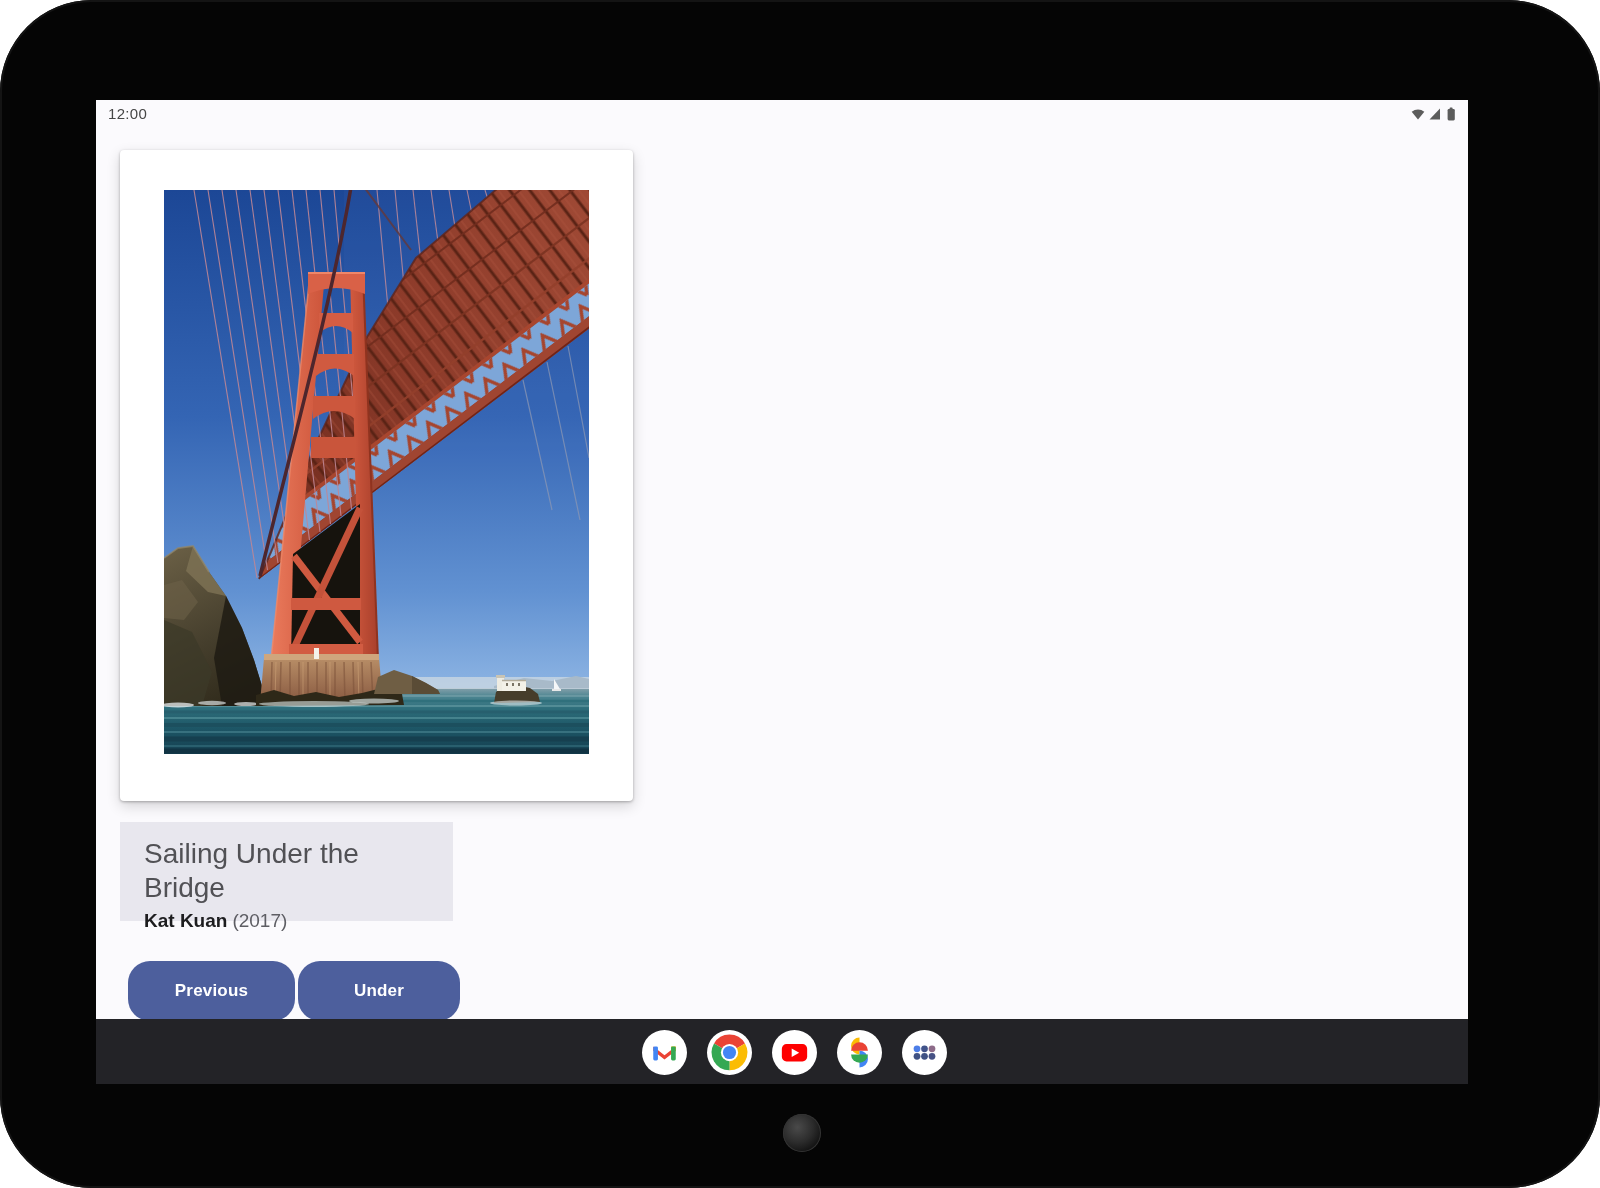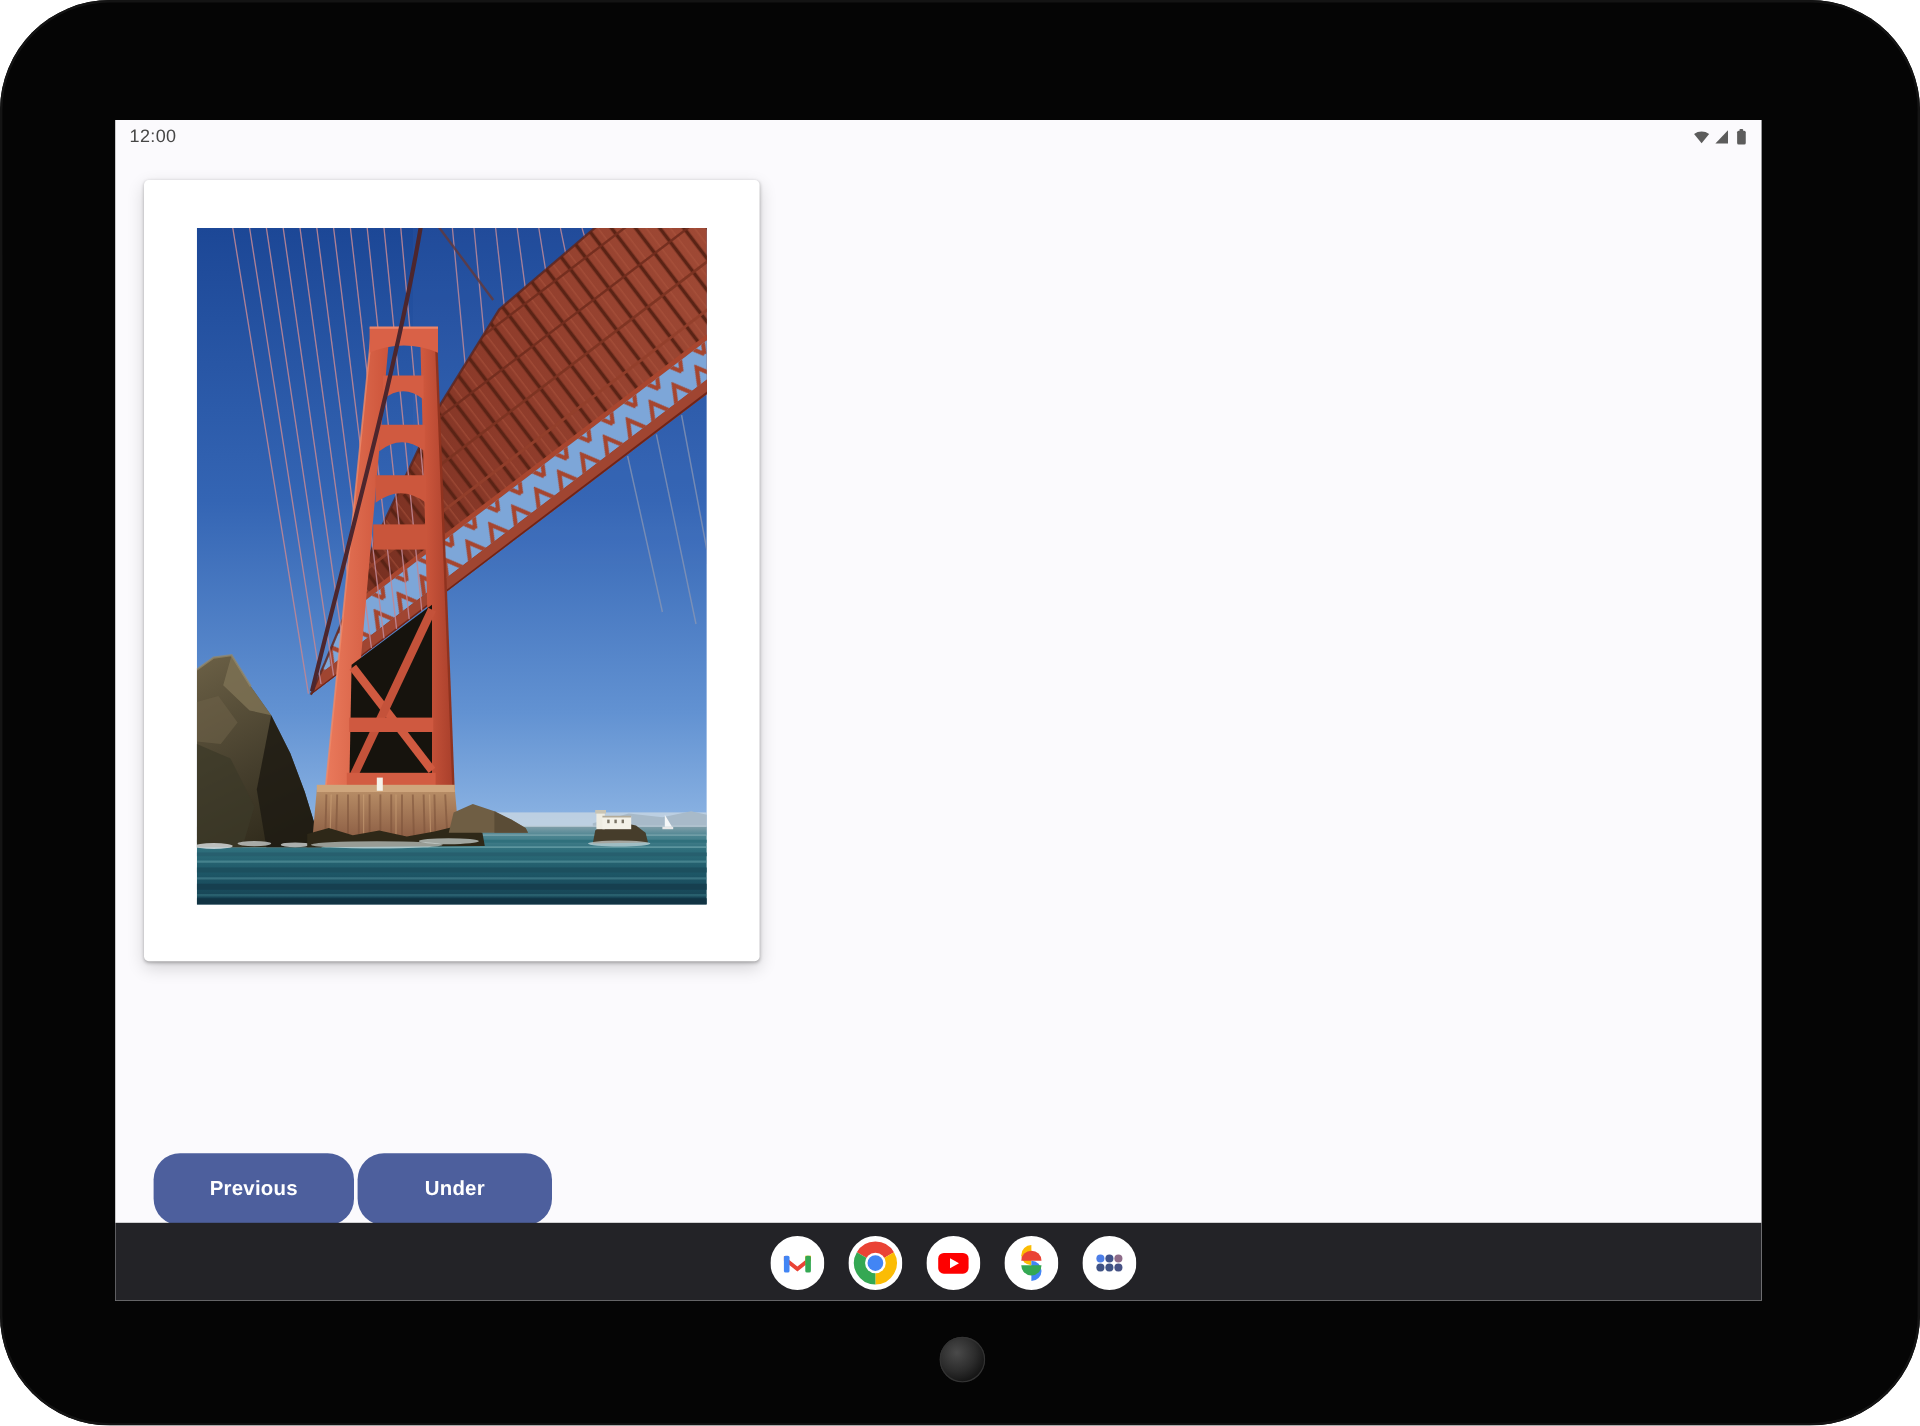--- a/index.html
+++ b/index.html
@@ -258,20 +258,26 @@
           <ellipse cx="352" cy="513" rx="26" ry="2.5" fill="#e5ecee" opacity="0.6"></ellipse>
         </g>
 
         <g>
           <polygon points="390,489 390,499 396,499" fill="#f5f7f8"></polygon>
           <rect x="388" y="499" width="9" height="2" fill="#e8e8e8"></rect>
         </g>
       </svg>
     </div>
 
+    <div class="caption">
+      <div class="title">Sailing Under the Bridge</div>
+      <div class="byline">
+        <span class="artist">Kat Kuan</span><span class="year">(2017)</span>
+      </div>
+    </div>
 
     <button class="btn prev">Previous</button>
     <button class="btn next">Under</button>
 
     <div class="taskbar">
       <div class="dock">
 
         <button class="appbtn" aria-label="Gmail">
           <svg width="45" height="45" viewBox="0 0 48 48">
             <circle cx="24" cy="24" r="24" fill="#ffffff"></circle>

